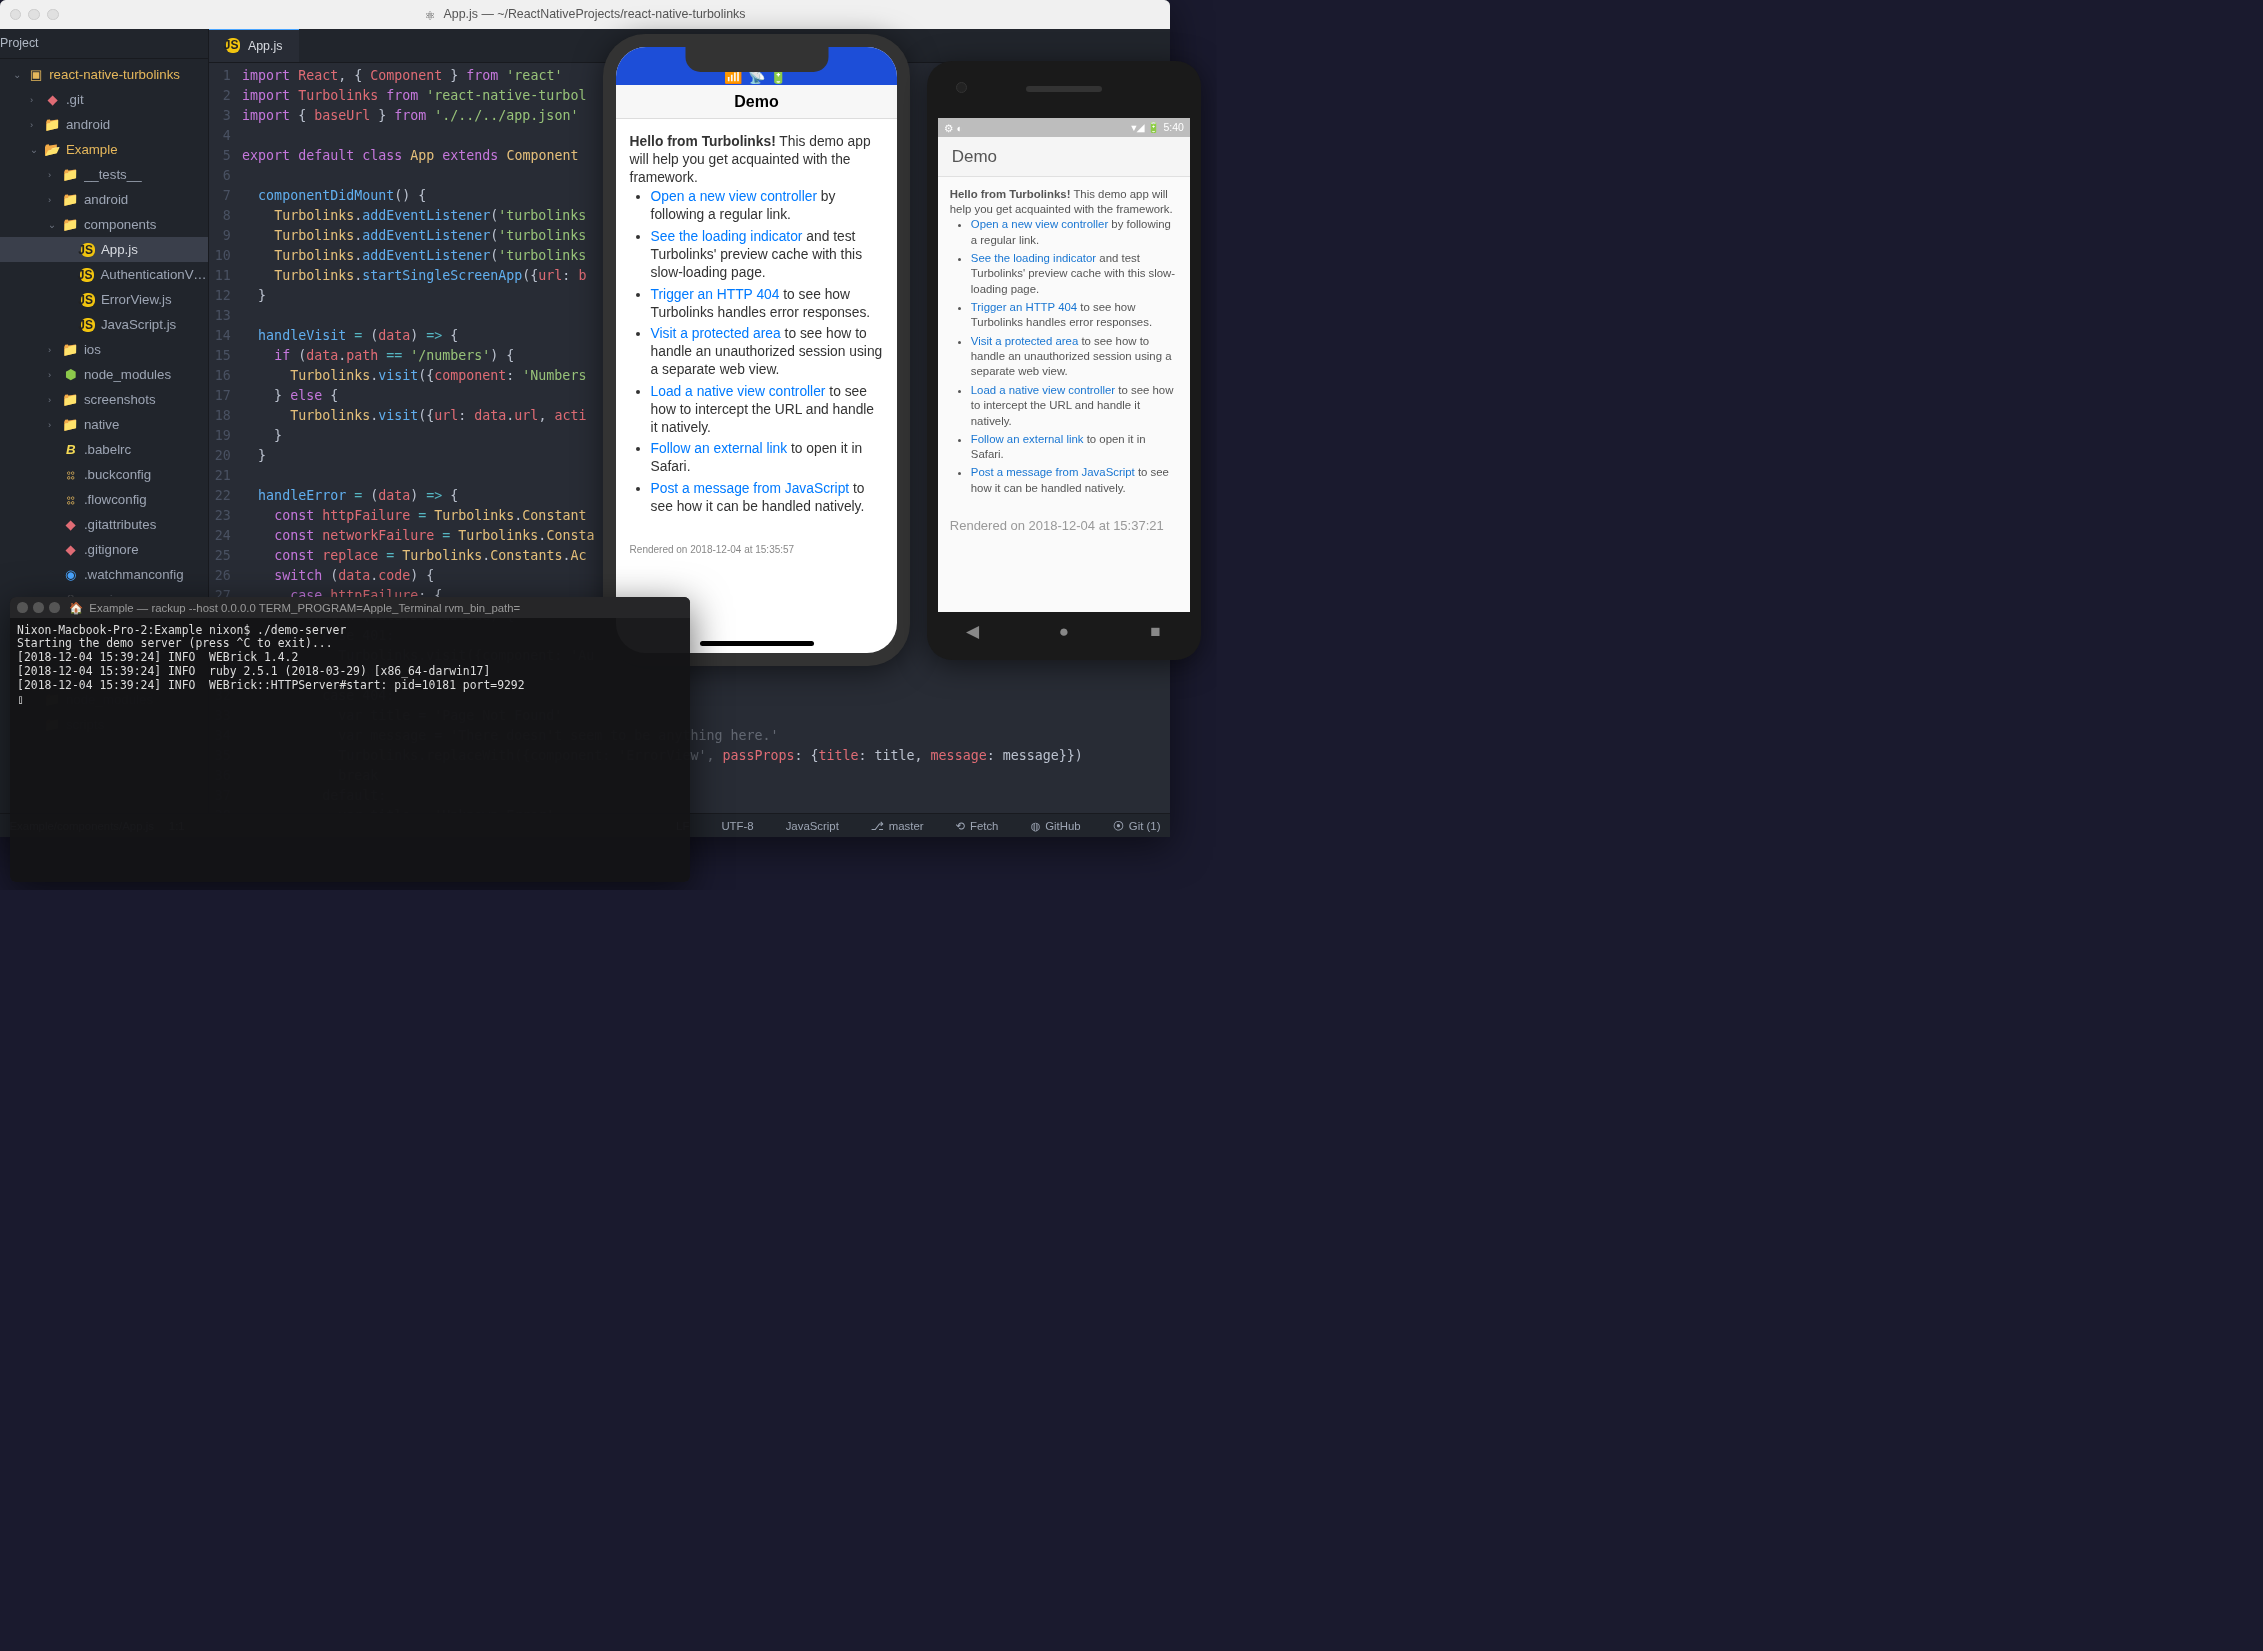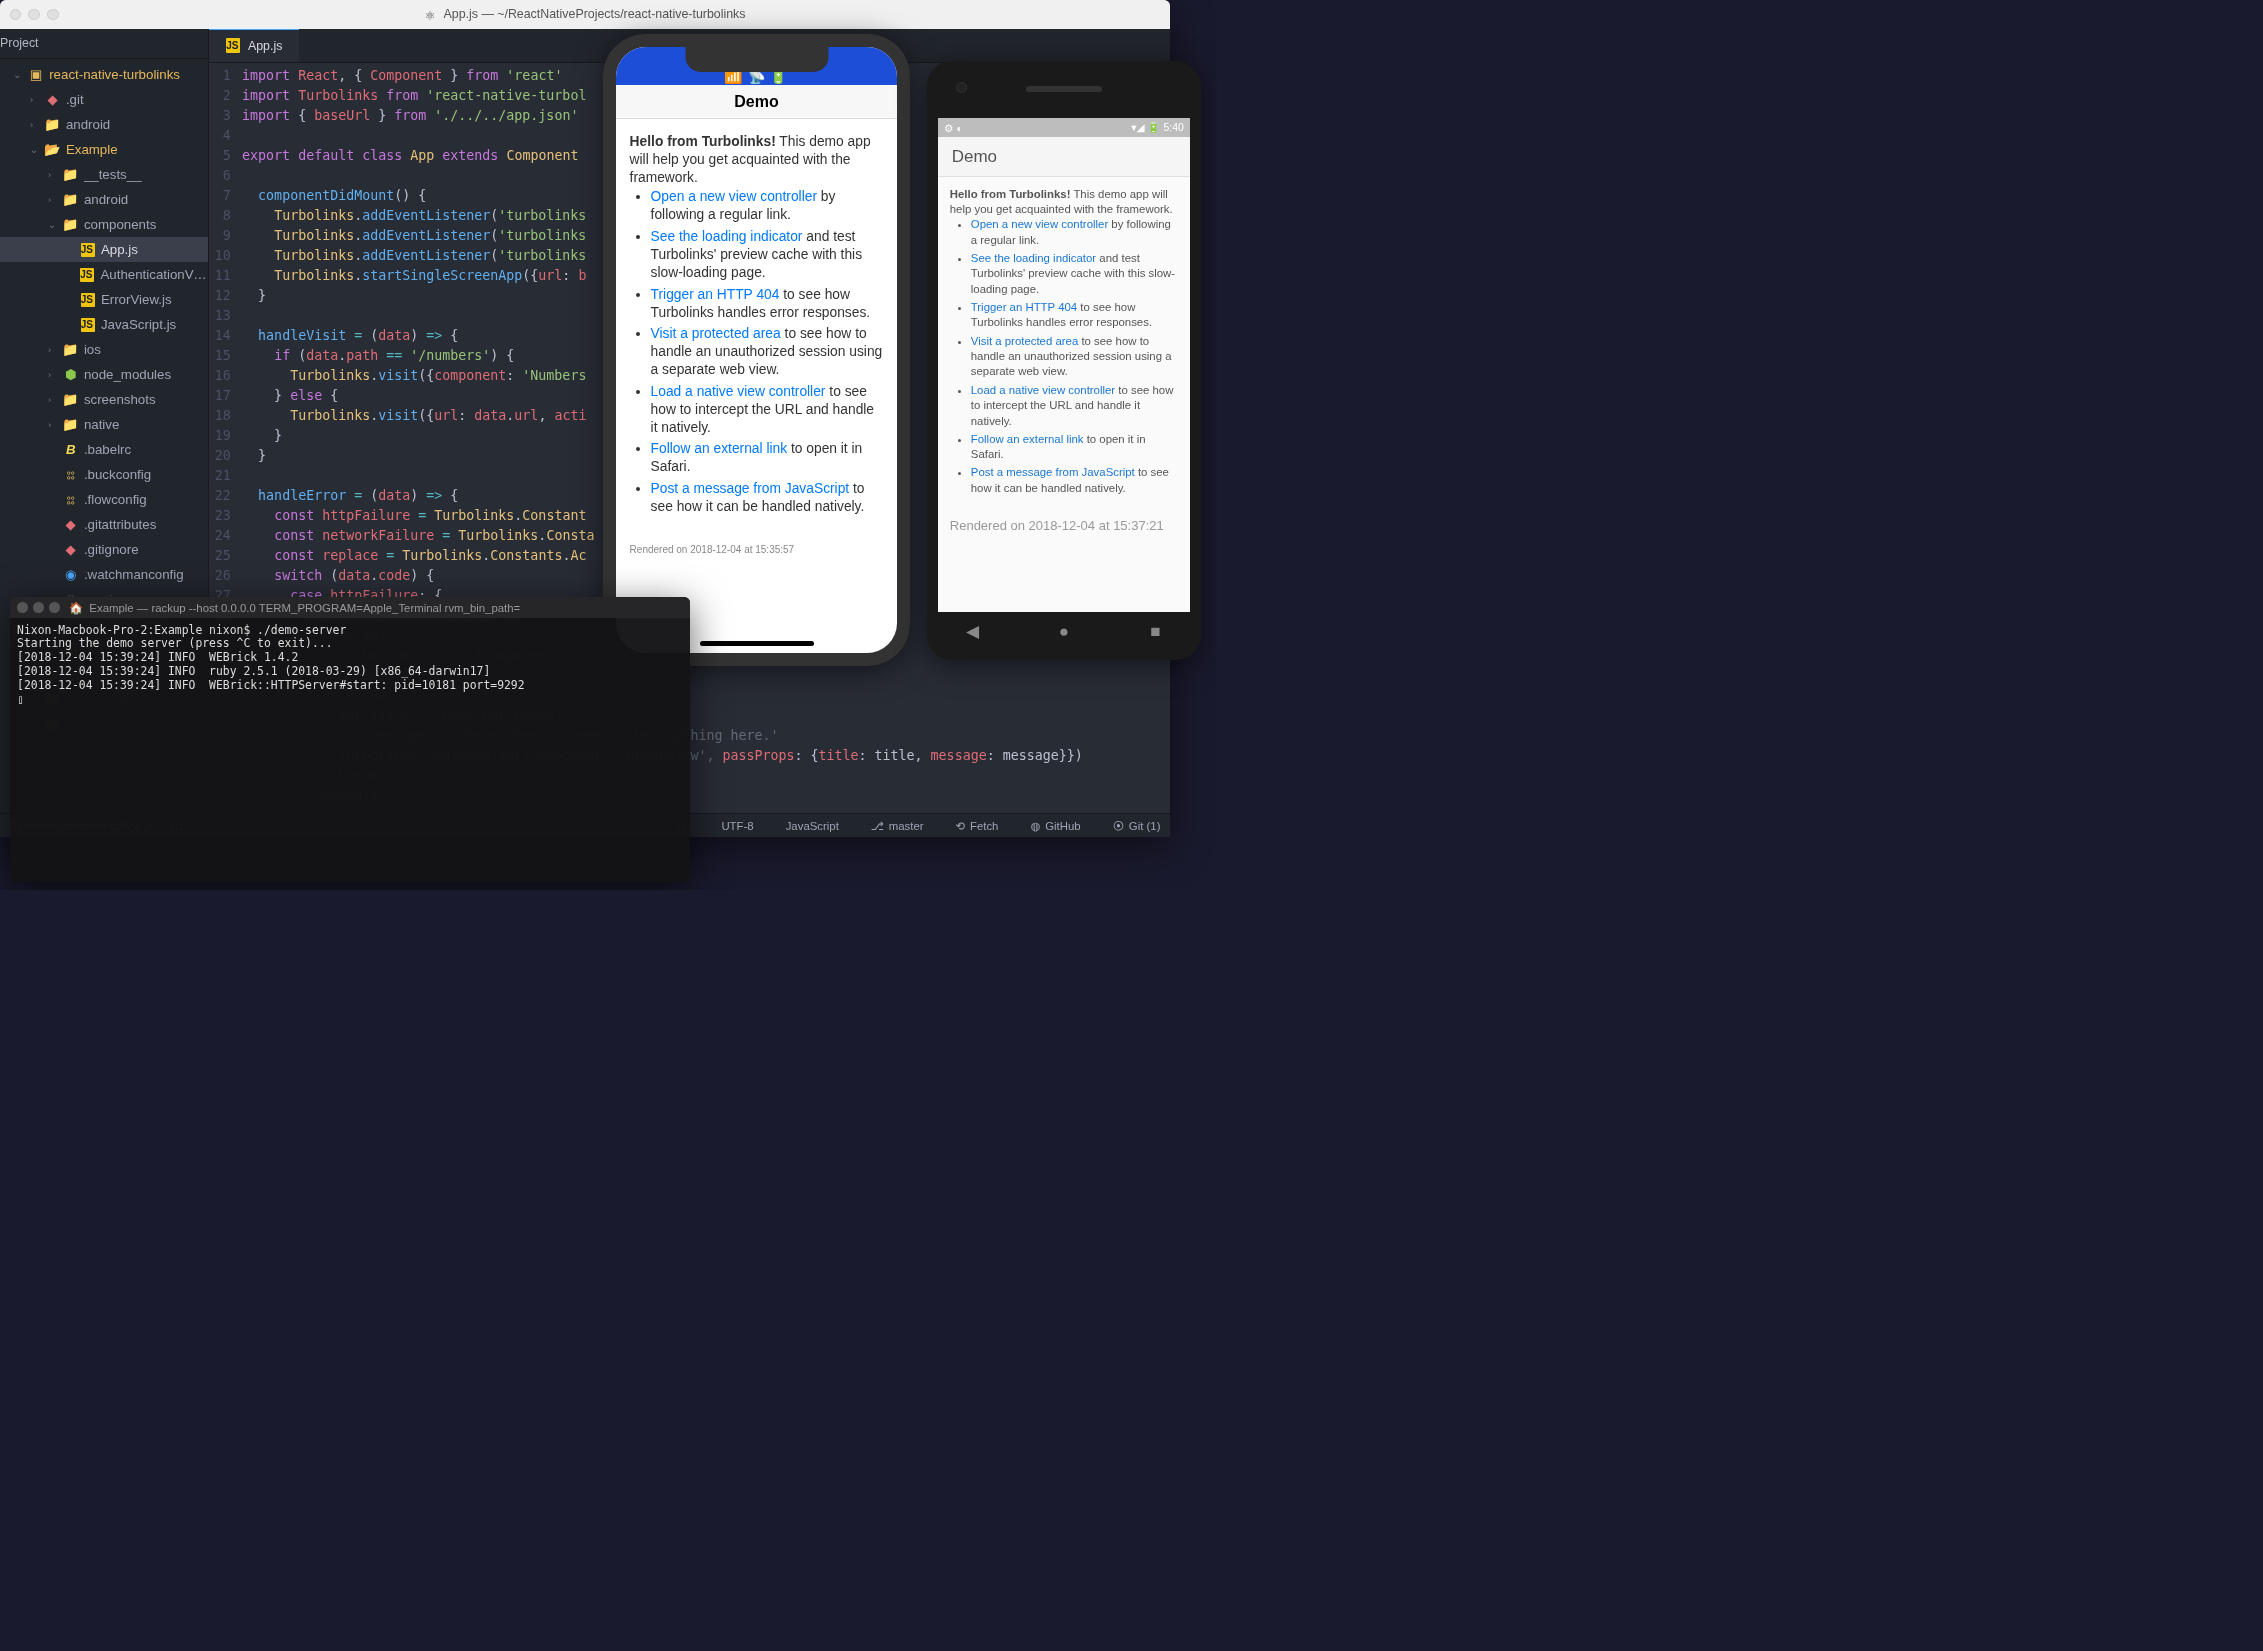--- a/index.html
+++ b/index.html
@@ -19,21 +19,21 @@
 .tree { padding: 3.8px 0; color: #9da5b4; font-size: 13.3px; }
 .tree-row { display: flex; align-items: center; height: 25px; padding-left: 13.3px; gap: 5.7px; cursor: pointer; }
 .tree-row.active { background: #3a3f4b; color: #d7dae0; }
 .tree-row.l1 { padding-left: 30px; }
 .tree-row.l2 { padding-left: 48px; }
 .tree-row.l3 { padding-left: 65px; }
 .chev { width: 9.5px; font-size: 9.5px; color: #6e7480; }
 .ficon { width: 15px; height: 15px; display: inline-flex; align-items: center; justify-content: center; font-size: 13.3px; flex-shrink: 0; }
 .folder-icon { color: #6e7480; font-size: 13.3px; }
 .folder-open { color: #e9c46a; }
-.js-icon { background: #f1c40f; color: #222; font-size: 10px; font-weight: bold; width: 14.3px; height: 14.3px; display: inline-flex; align-items: center; justify-content: flex-end; padding-right: 1.9px; border-radius: 1px; }
+.js-icon { background: #f1c40f; color: #222; font-size: 12px; font-weight: bold; width: 14.3px; height: 14.3px; display: inline-flex; align-items: center; justify-content: flex-end; padding-right: 1.9px; border-radius: 6px; }
 .tree-label { white-space: nowrap; overflow: hidden; text-overflow: ellipsis; }
 .fname-orange { color: #e6b85c; }
 .editor-pane { flex: 1; display: flex; flex-direction: column; background: #282c35; min-width: 0; }
 .tabs { display: flex; background: #21252c; height: 34px; border-bottom: 1px solid #181a1f; }
 .tab { display: flex; align-items: center; gap: 7.6px; padding: 0 17px; color: #d7dae0; font-size: 12.4px; border-top: 1.9px solid #4aa5ff; background: #282c35; }
 .code-area { flex: 1; display: flex; overflow: hidden; font-family: "Menlo", "Monaco", monospace; font-size: 13.3px; line-height: 20px; }
 .gutter { background: #282c35; color: #495162; text-align: right; padding: 3.8px 11.4px 3.8px 5.7px; user-select: none; }
 .gutter div { height: 20px; }
 .code { flex: 1; padding: 3.8px 0; color: #bbc2cf; white-space: pre; overflow: hidden; }
 .code div { height: 20px; }

